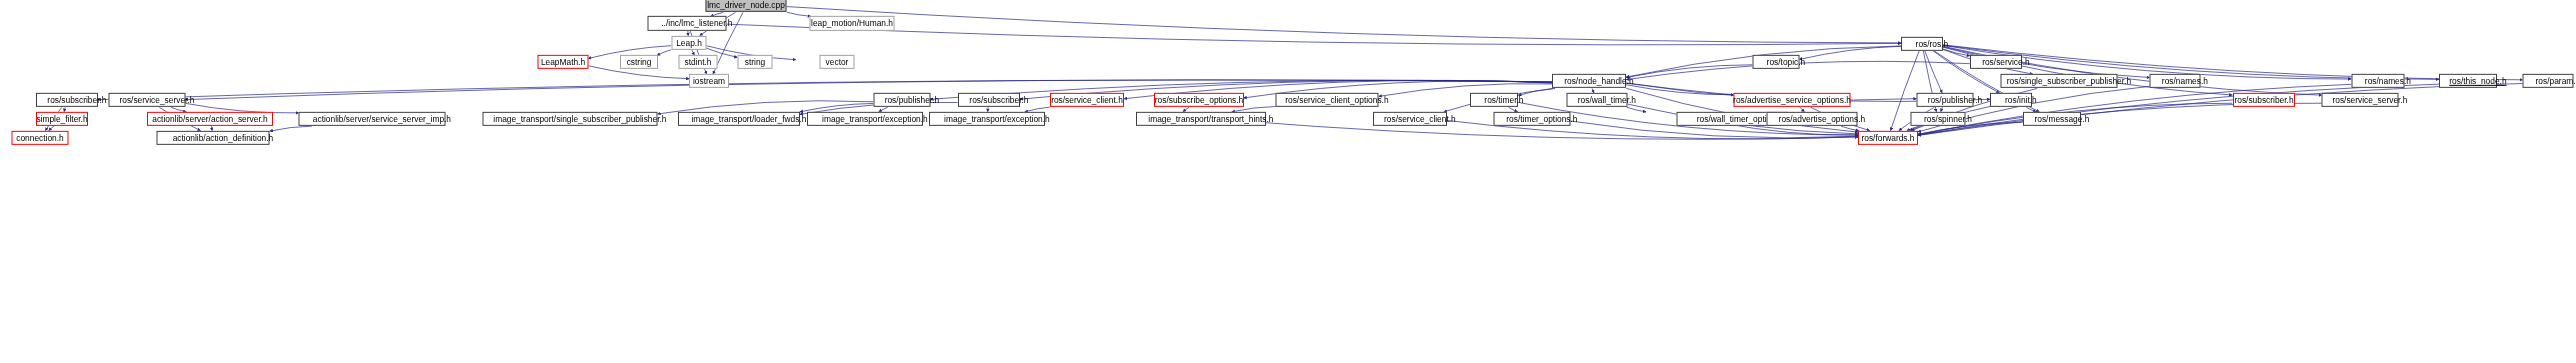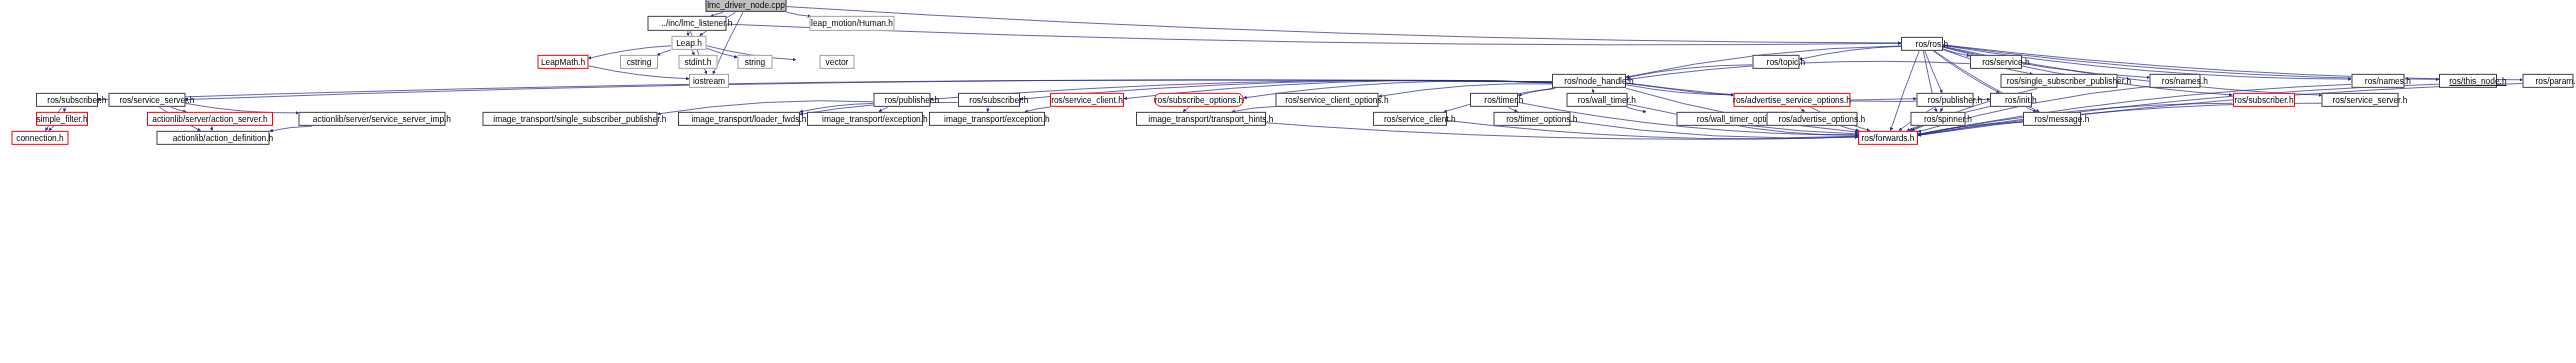--- a/index.html
+++ b/index.html
@@ -150,21 +150,21 @@
       <div class="node hdr" style="left: 2059px; top: 81px; width: 117px;">ros/single_subscriber_publisher.h</div>
       <div class="node hdr" style="left: 2175px; top: 81px; width: 51px;">ros/names.h</div>
       <div class="node hdr" style="left: 2378px; top: 81px; width: 53px;">ros/names.h</div>
       <div class="node hdr" style="left: 2468px; top: 81px; width: 58px; text-decoration: underline;">ros/this_node.h</div>
       <div class="node hdr" style="left: 2548px; top: 81px; width: 51px;">ros/param.h</div>
       <div class="node hdr" style="left: 67px; top: 100px; width: 62px;">ros/subscriber.h</div>
       <div class="node hdr" style="left: 147px; top: 100px; width: 77px;">ros/service_server.h</div>
       <div class="node hdr" style="left: 902px; top: 100px; width: 57px;">ros/publisher.h</div>
       <div class="node hdr" style="left: 989px; top: 100px; width: 62px;">ros/subscriber.h</div>
       <div class="node red" style="left: 1087px; top: 100px; width: 74px;">ros/service_client.h</div>
-      <div class="node red" style="left: 1199px; top: 100px; width: 90px; border-radius: 7px;">ros/subscribe_options.h</div>
+      <div class="node red" style="left: 1199px; top: 100px; width: 90px;">ros/subscribe_options.h</div>
       <div class="node hdr" style="left: 1327px; top: 100px; width: 103px;">ros/service_client_options.h</div>
       <div class="node hdr" style="left: 1494px; top: 100px; width: 48px;">ros/timer.h</div>
       <div class="node hdr" style="left: 1597px; top: 100px; width: 61px;">ros/wall_timer.h</div>
       <div class="node red" style="left: 1792px; top: 100px; width: 117px;">ros/advertise_service_options.h</div>
       <div class="node hdr" style="left: 1945px; top: 100px; width: 57px;">ros/publisher.h</div>
       <div class="node hdr" style="left: 2011px; top: 100px; width: 42px;">ros/init.h</div>
       <div class="node red" style="left: 2264px; top: 100px; width: 62px;">ros/subscriber.h</div>
       <div class="node hdr" style="left: 2360px; top: 100px; width: 77px;">ros/service_server.h</div>
       <div class="node red" style="left: 62px; top: 119px; width: 52px;">simple_filter.h</div>
       <div class="node red" style="left: 210px; top: 119px; width: 126px;">actionlib/server/action_server.h</div>

